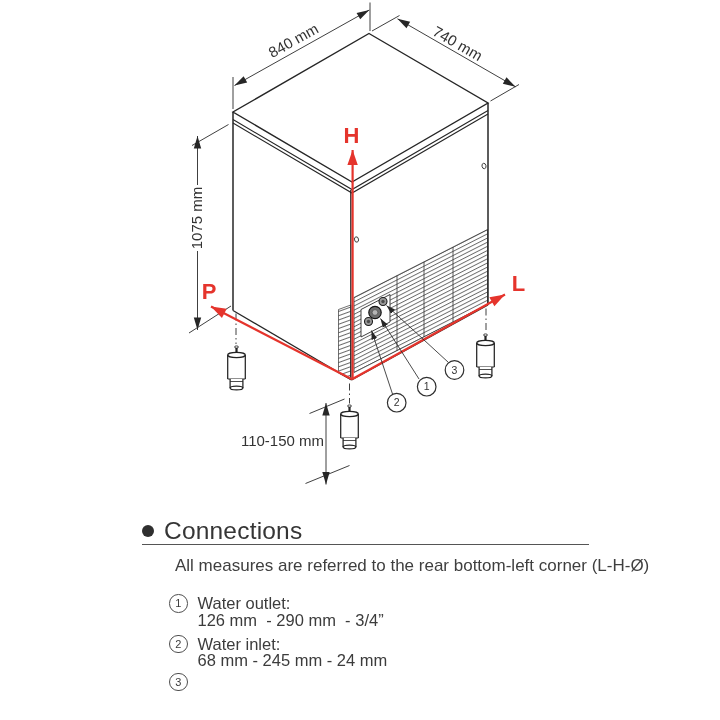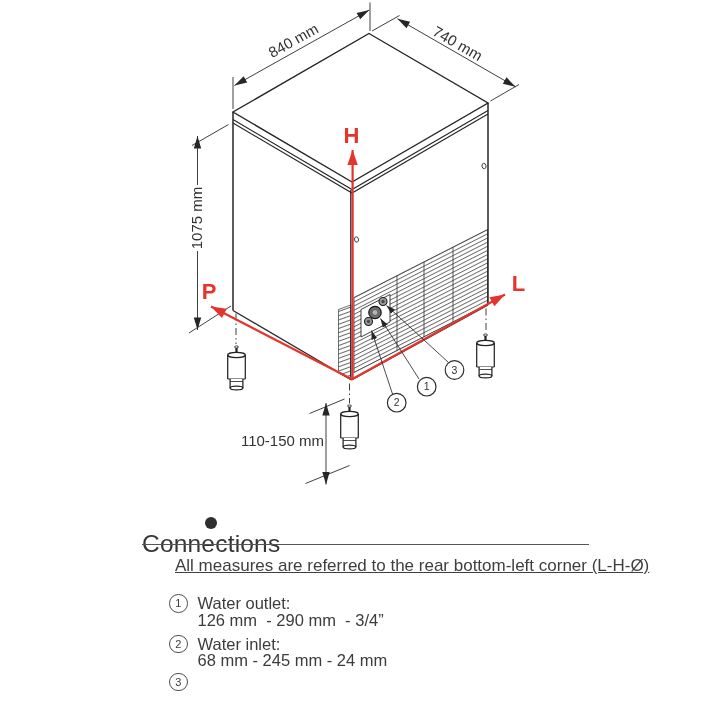--- a/index.html
+++ b/index.html
@@ -3,25 +3,25 @@
 <meta charset="utf-8">
 <style>
   html,body{margin:0;padding:0;background:#fff;}
   .stage{position:relative;width:720px;height:720px;background:#fff;overflow:hidden;
          font-family:"Liberation Sans",sans-serif;color:#3c3c3c;}
   svg{position:absolute;left:0;top:0;}
   svg text{font-family:"Liberation Sans",sans-serif;fill:#333;}
   .dimtxt{font-size:15px;}
   .axistxt{font-size:22px;font-weight:bold;fill:#e5342c;}
   .callnum{font-size:10.5px;fill:#333;}
-  .heading{position:absolute;left:142px;top:517px;display:flex;align-items:center;gap:1px;flex-direction:column;}
+  .heading{position:absolute;left:142px;top:517px;display:flex;align-items:center;gap:10px;}
   .bullet{width:12px;height:12px;border-radius:50%;background:#2f2f2f;flex:0 0 auto;}
   .title{font-size:24.5px;color:#353535;letter-spacing:.2px;}
   .rule{position:absolute;left:142px;top:544px;width:447px;border-top:1.3px solid #555;}
-  .subtitle{position:absolute;left:175px;top:556px;font-size:17px;color:#3f3f3f;text-decoration:underline;}
+  .subtitle{position:absolute;left:175px;top:556px;font-size:17px;color:#3f3f3f;}
   .item{position:absolute;left:169px;display:flex;gap:10px;align-items:flex-start;}
   .cnum{width:18.5px;height:18.5px;border:1.2px solid #4f4f4f;border-radius:50%;
         display:flex;align-items:center;justify-content:center;font-size:11px;
         color:#3c3c3c;box-sizing:border-box;margin-top:-1px;flex:0 0 auto;}
   .itxt{font-size:16.5px;line-height:16.8px;color:#3c3c3c;}
   .ival{white-space:pre;}
 </style>
 </head>
 <body>
 

